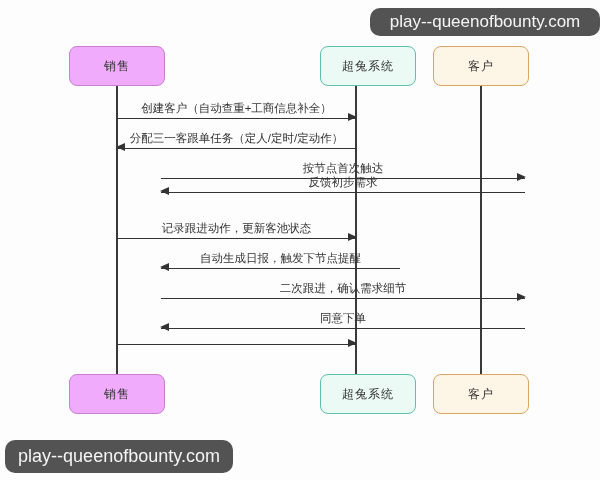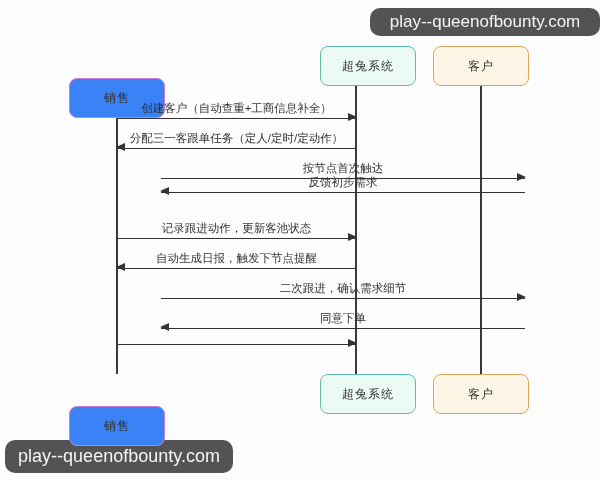--- a/index.html
+++ b/index.html
@@ -20,21 +20,21 @@
   #wm-top{top:8px;right:0;width:230px;height:28px;font-size:17px;}
   #wm-bottom{left:5px;top:440px;width:228px;height:33px;font-size:18px;}
 
   
   .actor-box{
     position:absolute;width:96px;height:40px;box-sizing:border-box;
     border-radius:8px;border:1.5px solid #999;
     display:flex;align-items:center;justify-content:center;
     font-size:12px;color:#333;letter-spacing:1px;
   }
-  .actor-sales{border-color:#c87fd0;background:#3b82f6;margin-top:32px;}
+  .actor-sales{border-color:#c87fd0;background:#f0abfc;}
   .actor-system{border-color:#5fbfae;background:#ebfaf4;}
   .actor-customer{border-color:#dba55f;background:#fdf5e5;}
   .row-top{top:46px;}
   .row-bottom{top:374px;}
   .col-sales{left:69px;}
   .col-system{left:320px;}
   .col-customer{left:433px;}
 
   
   .lifeline{
@@ -116,21 +116,21 @@
   <div class="msg left span-sc" style="top:175px;">
     <div class="msg-label">反馈初步需求</div>
     <div class="msg-line"></div>
   </div>
 
   <div class="msg right span-ss" style="top:221px;">
     <div class="msg-label">记录跟进动作，更新客池状态</div>
     <div class="msg-line"></div>
   </div>
 
-  <div class="msg left span-ss" style="top:251px;">
+  <div class="msg left span-ss" style="top:251px;padding-left:44px;">
     <div class="msg-label">自动生成日报，触发下节点提醒</div>
     <div class="msg-line"></div>
   </div>
 
   <div class="msg right span-sc" style="top:281px;">
     <div class="msg-label">二次跟进，确认需求细节</div>
     <div class="msg-line"></div>
   </div>
 
   <div class="msg left span-sc" style="top:311px;">

